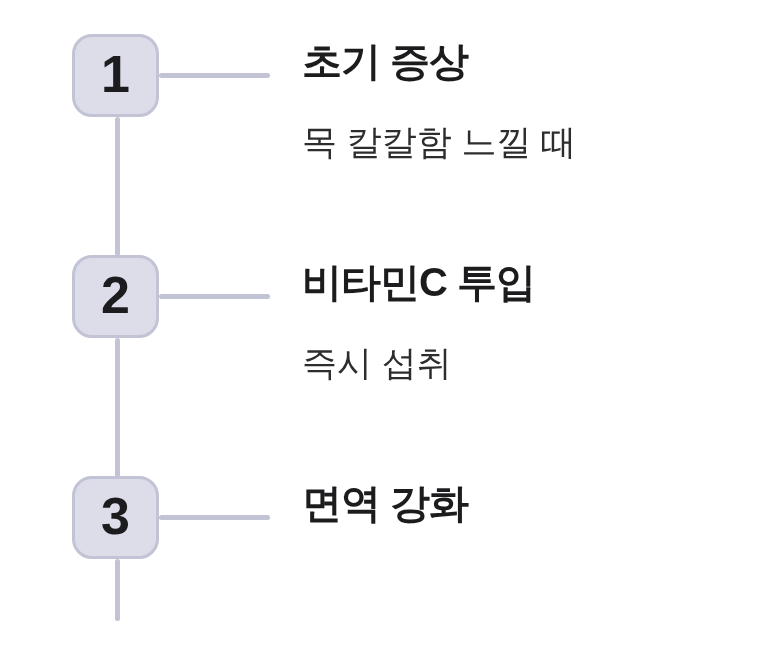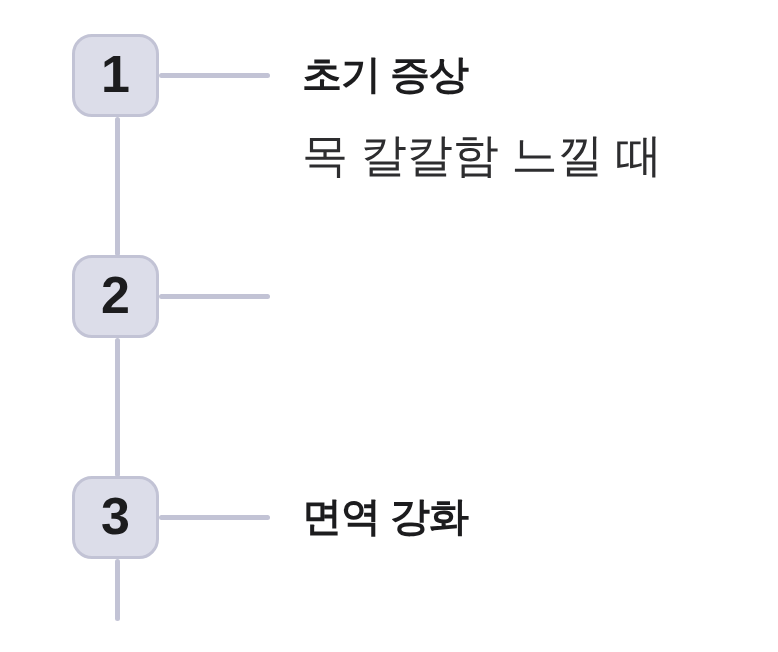--- a/index.html
+++ b/index.html
@@ -72,30 +72,30 @@
   }
   .step-3 .v-line { height: 62px; }
 
   .content {
     position: absolute;
     left: 302px;
     top: 0;
     width: 420px;
   }
   .step-title {
-    margin-top: 16px;
+    margin-top: 3px;
     font-size: 40px;
     line-height: 48px;
     font-weight: 800;
     letter-spacing: -1px;
     color: var(--title-text);
   }
   .step-desc {
     margin-top: 36px;
-    font-size: 46px;
+    font-size: 35px;
     line-height: 42px;
     font-weight: 400;
     color: var(--body-text);
   }
 </style>
 </head>
 <body>
 
 <div class="canvas">
 
@@ -110,20 +110,24 @@
       <div class="step-desc">목 칼칼함 느낄 때</div>
     </div>
   </div>
 
   <div class="step step-2">
     <div class="v-line"></div>
     <div class="h-line"></div>
     <div class="badge">
       <span class="badge-number">2</span>
     </div>
+    <div class="content">
+      <div class="step-title">비타민C 투입</div>
+      <div class="step-desc">즉시 섭취</div>
+    </div>
   </div>
 
   <div class="step step-3">
     <div class="v-line"></div>
     <div class="h-line"></div>
     <div class="badge">
       <span class="badge-number">3</span>
     </div>
     <div class="content">
       <div class="step-title">면역 강화</div>

